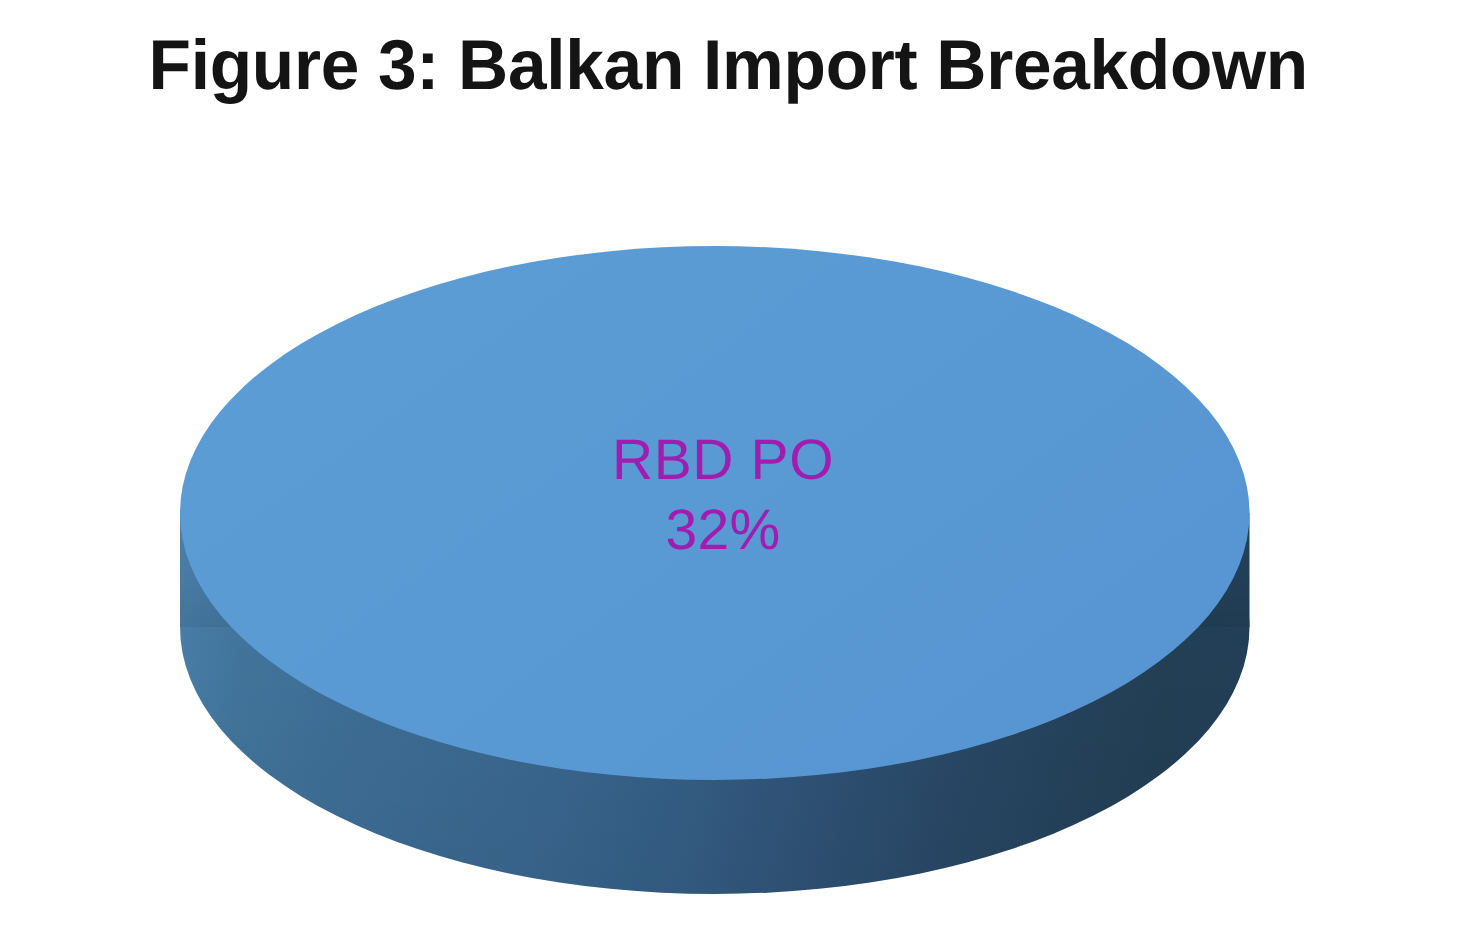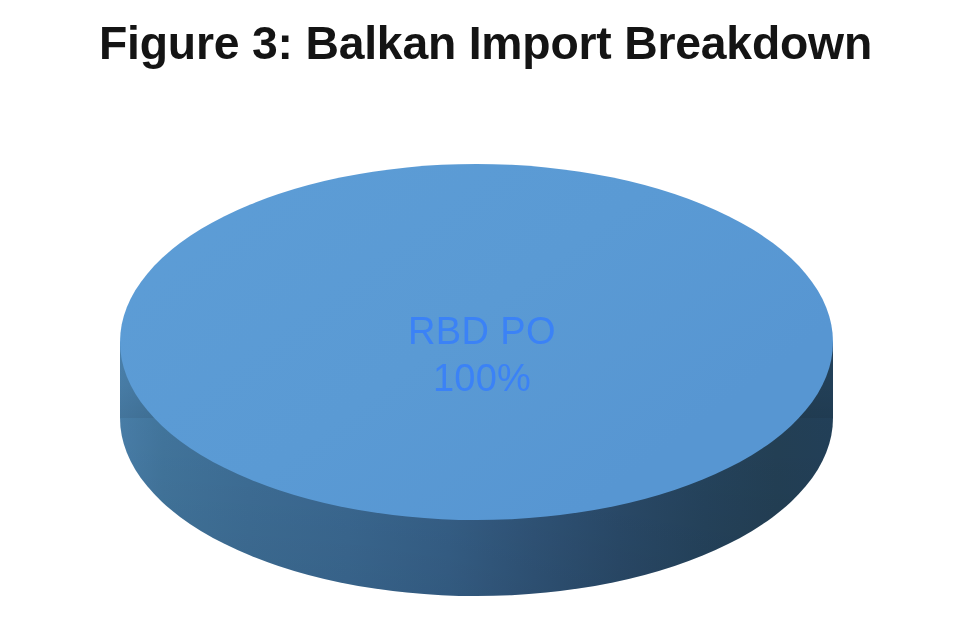--- a/index.html
+++ b/index.html
@@ -55,24 +55,24 @@
     position: absolute;
     left: 0;
     top: 0;
     display: block;
   }
 
   
   #pie-datalabel {
     position: absolute;
     left: 332px;
-    top: 308px;
+    top: 284px;
     width: 300px;
     text-align: center;
-    color: #3b82f6;
+    color: #a21caf;
     font-family: "Liberation Sans", sans-serif;
     font-weight: normal;
     font-size: 38px;
     line-height: 47px;
     pointer-events: none;
   }
   #pie-datalabel .dl-line {
     display: block;
     white-space: nowrap;
   }
@@ -128,16 +128,16 @@
         <rect x="120" y="342" width="713" height="76" fill="url(#rimGrad)"></rect>
         <rect x="120" y="342" width="713" height="76" fill="url(#rimShade)"></rect>
       </g>
 
       <ellipse cx="476.5" cy="342" rx="356.5" ry="178" fill="url(#topGrad)"></ellipse>
     </svg>
   </div>
 
   <div id="pie-datalabel">
     <span class="dl-line dl-name">RBD PO</span>
-    <span class="dl-line dl-value">100%</span>
+    <span class="dl-line dl-value">32%</span>
   </div>
 
 </div>
 
 </body></html>

